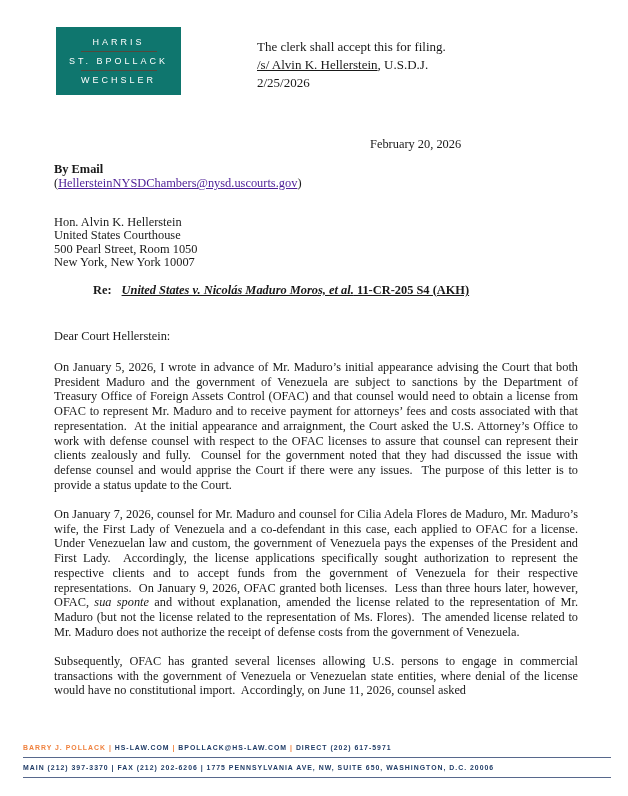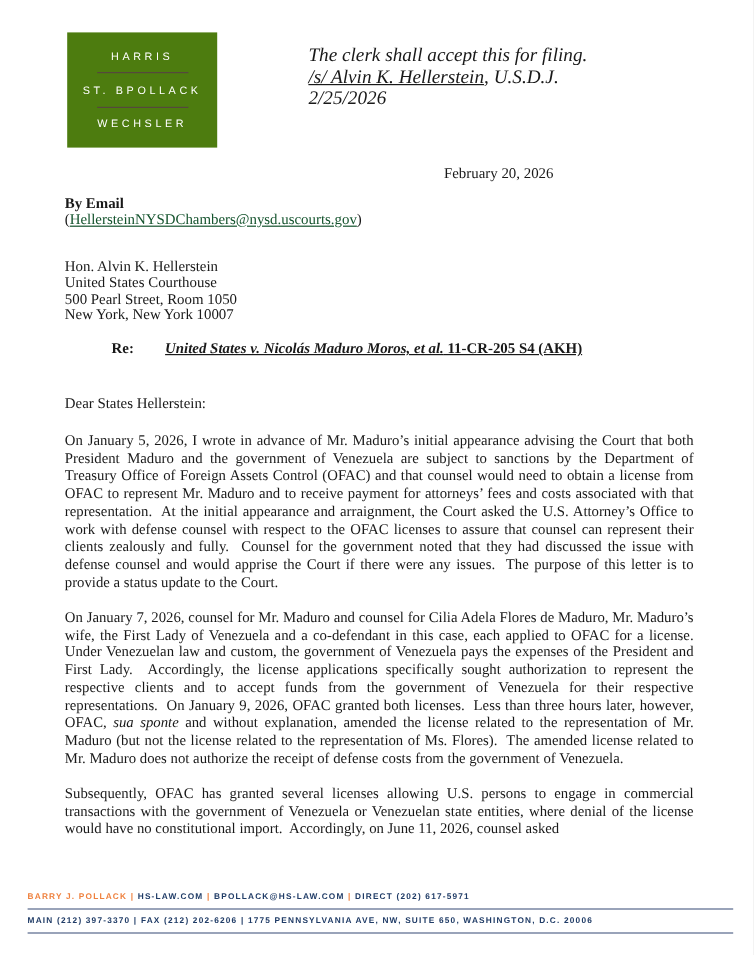--- a/index.html
+++ b/index.html
@@ -3,44 +3,44 @@
 <meta charset="utf-8">
 <style>
   html,body{margin:0;padding:0;background:#e9e9e9;}
   .page{
     position:relative;width:628px;height:796px;background:#ffffff;
     font-family:"Liberation Serif", serif;color:#191919;overflow:hidden;
     margin:0 auto;
   }
   
   .logo{
-    position:absolute;left:56px;top:27px;width:125px;height:96px;
-    background:#4d7c0f;display:flex;flex-direction:column;
+    position:absolute;left:56px;top:27px;width:125px;height:68px;
+    background:#0f766e;display:flex;flex-direction:column;
     justify-content:space-evenly;align-items:center;padding:6px 0;
     box-sizing:border-box;
   }
   .logo-line{
     color:#ffffff;font-family:"Liberation Sans", sans-serif;
     font-size:9px;letter-spacing:3px;font-weight:400;white-space:nowrap;
   }
   .logo-rule{width:76px;height:1px;background:#55483c;}
   
-  .endorsement{position:absolute;left:257px;top:38px;font-size:16px;line-height:18px;font-style:italic;}
+  .endorsement{position:absolute;left:257px;top:38px;font-size:13px;line-height:18px;}
   .u{text-decoration:underline;}
   
   .date{position:absolute;left:370px;top:137px;font-size:12.4px;}
   
   .delivery{position:absolute;left:54px;top:162px;font-size:12.4px;line-height:14px;}
   .delivery .method{font-weight:bold;}
-  .email-link{color:#14532d;text-decoration:underline;cursor:pointer;}
+  .email-link{color:#4c1d95;text-decoration:underline;cursor:pointer;}
   
   .recipient{position:absolute;left:54px;top:198px;font-size:12.4px;line-height:13.4px;margin-top:18px;}
   
   .re-line{position:absolute;left:93px;top:283px;font-size:12.4px;font-weight:bold;}
-  .re-label{margin-right:26px;}
+  .re-label{margin-right:10px;}
   .case-title{font-style:italic;}
   
   .salutation{position:absolute;left:54px;top:329px;font-size:12.4px;}
   .body-text{position:absolute;left:54px;top:360px;width:524px;font-size:12.3px;line-height:14.7px;text-align:justify;}
   .body-text p{margin:0 0 14.7px 0;white-space:pre-wrap;}
   .body-text .it{font-style:italic;}
   
   .footer{
     position:absolute;left:23px;top:744px;width:588px;
     font-family:"Liberation Sans", sans-serif;font-size:6.9px;
@@ -80,21 +80,21 @@
     <div>Hon. Alvin K. Hellerstein</div>
     <div>United States Courthouse</div>
     <div>500 Pearl Street, Room 1050</div>
     <div>New York, New York 10007</div>
   </div>
 
   <div class="re-line">
     <span class="re-label">Re:</span><span class="u"><span class="case-title">United States v. Nicolás Maduro Moros, et al.</span><span> 11-CR-205 S4 (AKH)</span></span>
   </div>
 
-  <div class="salutation">Dear States Hellerstein:</div>
+  <div class="salutation">Dear Court Hellerstein:</div>
 
   <div class="body-text">
     <p>On January 5, 2026, I wrote in advance of Mr. Maduro’s initial appearance advising the Court that both President Maduro and the government of Venezuela are subject to sanctions by the Department of Treasury Office of Foreign Assets Control (OFAC) and that counsel would need to obtain a license from OFAC to represent Mr. Maduro and to receive payment for attorneys’ fees and costs associated with that representation.  At the initial appearance and arraignment, the Court asked the U.S. Attorney’s Office to work with defense counsel with respect to the OFAC licenses to assure that counsel can represent their clients zealously and fully.  Counsel for the government noted that they had discussed the issue with defense counsel and would apprise the Court if there were any issues.  The purpose of this letter is to provide a status update to the Court.</p>
     <p><span>On January 7, 2026, counsel for Mr. Maduro and counsel for Cilia Adela Flores de Maduro, Mr. Maduro’s wife, the First Lady of Venezuela and a co-defendant in this case, each applied to OFAC for a license.  Under Venezuelan law and custom, the government of Venezuela pays the expenses of the President and First Lady.  Accordingly, the license applications specifically sought authorization to represent the respective clients and to accept funds from the government of Venezuela for their respective representations.  On January 9, 2026, OFAC granted both licenses.  Less than three hours later, however, OFAC, </span><span class="it">sua sponte</span><span> and without explanation, amended the license related to the representation of Mr. Maduro (but not the license related to the representation of Ms. Flores).  The amended license related to Mr. Maduro does not authorize the receipt of defense costs from the government of Venezuela.</span></p>
     <p>Subsequently, OFAC has granted several licenses allowing U.S. persons to engage in commercial transactions with the government of Venezuela or Venezuelan state entities, where denial of the license would have no constitutional import.  Accordingly, on June 11, 2026, counsel asked</p>
   </div>
 
   <div class="footer">
     <div><span class="fo">BARRY J. POLLACK</span><span class="fo">  |  </span><span class="fn">HS-LAW.COM</span><span class="fo">  |  </span><span class="fn">BPOLLACK@HS-LAW.COM</span><span class="fo">  |  </span><span class="fn">DIRECT (202) 617-5971</span></div>
     <div class="footer-rule"></div>

